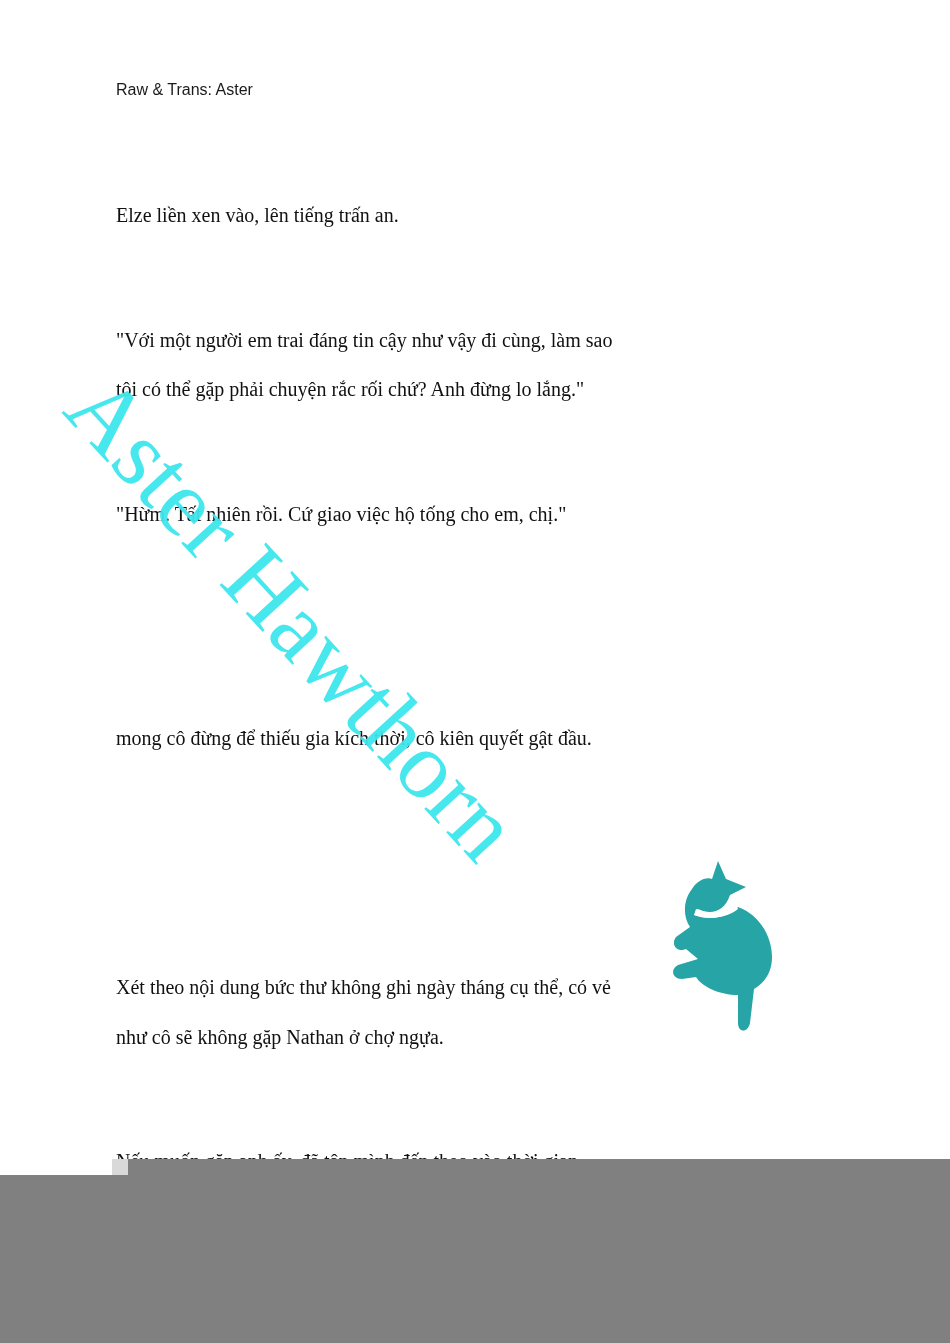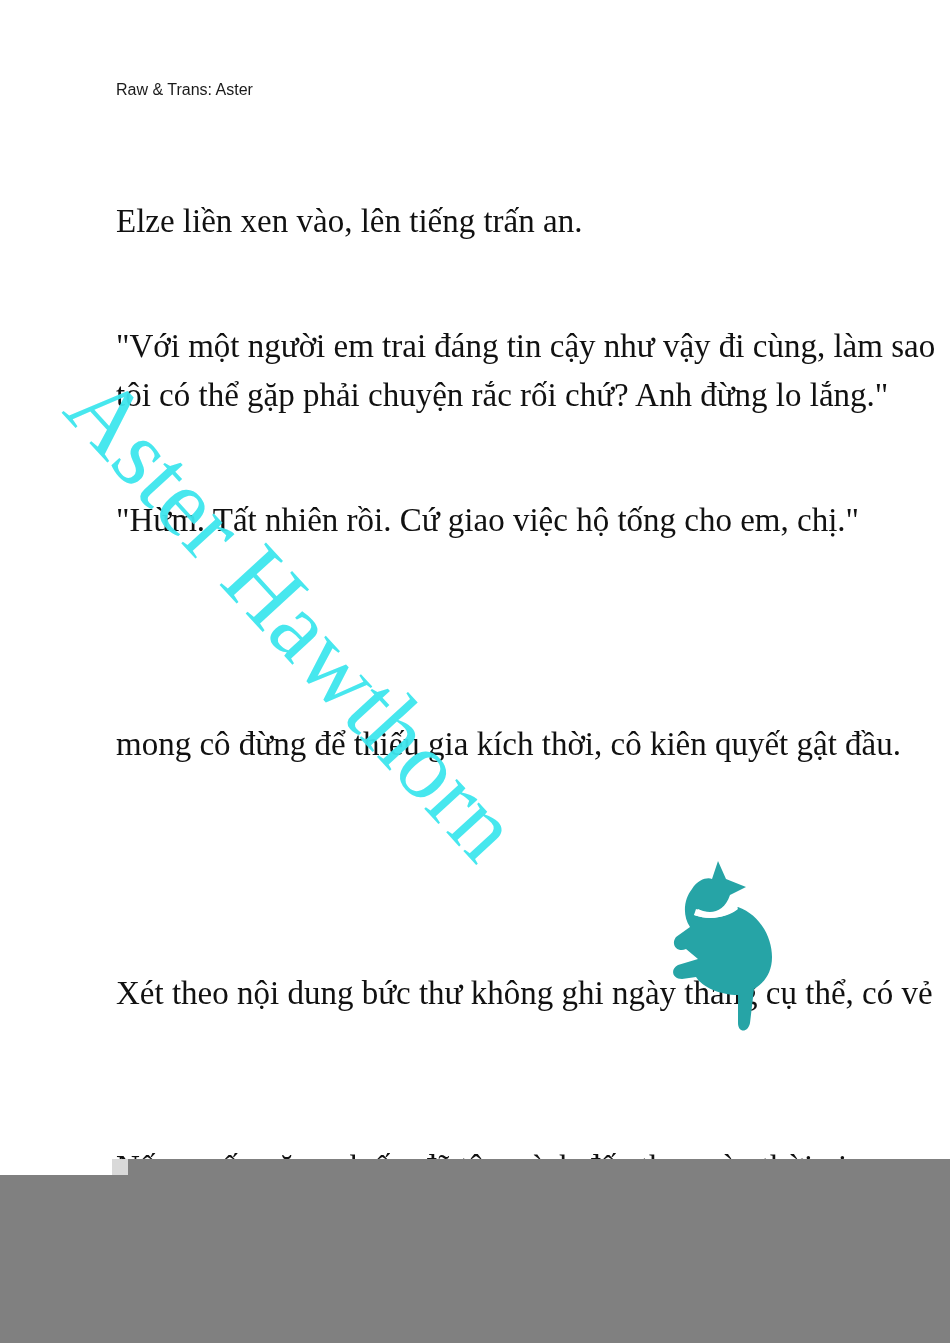--- a/index.html
+++ b/index.html
@@ -8,21 +8,21 @@
       background: #ffffff;
     }
     .page { position: absolute; left: 0; top: 0; width: 800px; height: 1343px; background: #fff; margin-top: 23px; }
     .header {
       position: absolute; left: 116px; top: 58px;
       font-family: "Liberation Sans", sans-serif; font-size: 16px; color: #1a1a1a;
       white-space: nowrap;
     }
     .line {
       position: absolute; left: 116px;
-      font-family: "Liberation Serif", serif; font-size: 33px; color: #111;
+      font-family: "Liberation Serif", serif; font-size: 20px; color: #111;
       white-space: nowrap; line-height: 1;
     }
     .watermark {
       position: absolute; left: 120px; top: 335px;
       font-family: "Liberation Serif", serif; font-size: 96px; color: #3ee6ee;
       white-space: nowrap; transform-origin: 0 0; transform: rotate(47.5deg);
       line-height: 1; opacity: 0.95; pointer-events: none;
     }
     .cat { position: absolute; left: 668px; top: 832px; width: 110px; height: 180px; pointer-events: none; }
     .overlay-main { position: absolute; left: 128px; top: 1136px; width: 822px; height: 207px; background: #808080; }
@@ -39,20 +39,21 @@
 
   <div class="line" style="top:307px">"Với một người em trai đáng tin cậy như vậy đi cùng, làm sao</div>
   <div class="line" style="top:356px">tôi có thể gặp phải chuyện rắc rối chứ? Anh đừng lo lắng."</div>
 
   <div class="line" style="top:481px">"Hừm. Tất nhiên rồi. Cứ giao việc hộ tống cho em, chị."</div>
 
   <div class="line" style="top:705px">mong cô đừng để thiếu gia kích thời, cô kiên quyết gật đầu.</div>
 
 
   <div class="line" style="top:954px">Xét theo nội dung bức thư không ghi ngày tháng cụ thể, có vẻ</div>
+  <div class="line" style="top:1004px">như cô sẽ không gặp Nathan ở chợ ngựa.</div>
 
   <div class="line" style="top:1128px">Nếu muốn gặp anh ấy, đã tận mình đến theo vào thời gian</div>
 
   <div class="watermark">Aster Hawthorn</div>
 
   <svg class="cat" viewBox="0 0 110 180">
     <path fill="#26a4a6" d="M50 6 L58 24 L78 32 L62 40 C56 58 42 60 30 54 L26 60
       C44 66 60 62 70 52 C92 60 104 82 104 102 C104 118 96 128 86 134 L82 168
       C80 178 70 178 70 168 L70 140 C52 140 34 132 28 122 L14 124
       C4 124 2 114 10 110 L30 104 L18 94 C10 98 2 90 8 82 L22 72

